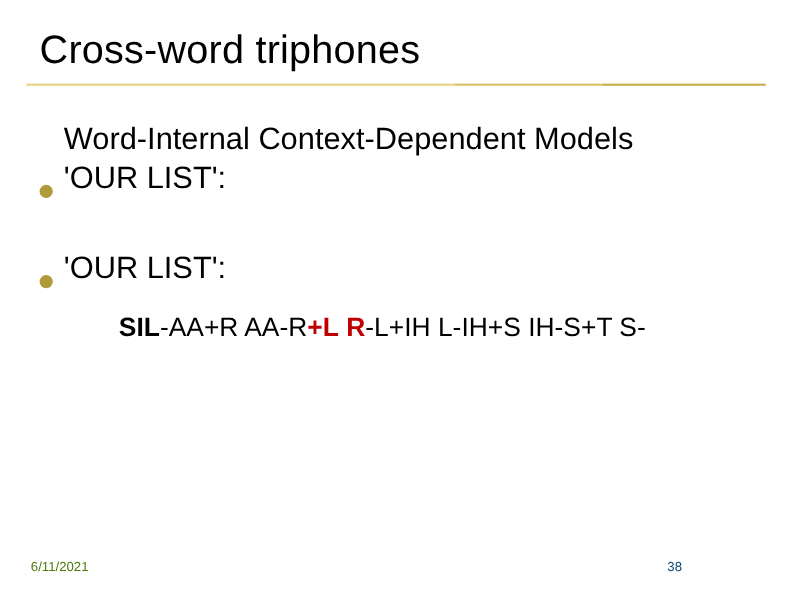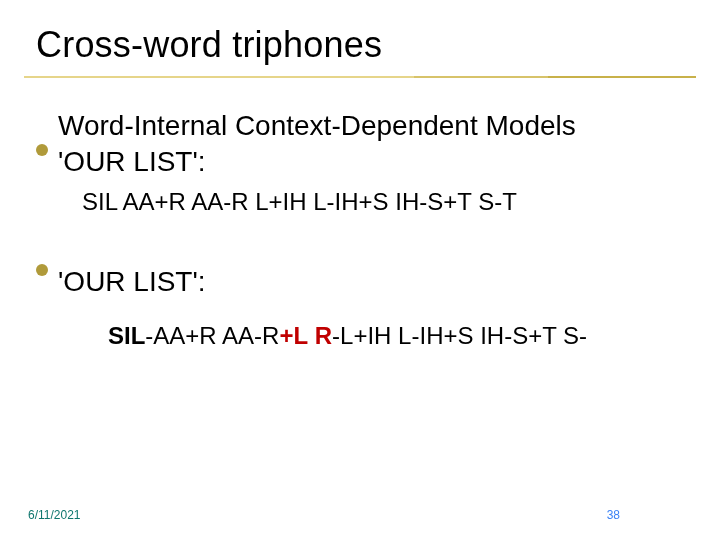--- a/index.html
+++ b/index.html
@@ -38,21 +38,21 @@
       #c8b14a 78%, #c8b14a 100%);
   }
   .body {
     position: absolute;
     left: 36px;
     top: 104px;
     width: 648px;
   }
   .bullet-row {
     display: flex;
-    align-items: center;
+    align-items: flex-end;
     margin-top: 4px;
   }
   .bullet-dot {
     flex: 0 0 auto;
     width: 12px;
     height: 12px;
     border-radius: 50%;
     background: #b09a3a;
     margin-top: 11px;
     margin-right: 10px;
@@ -78,28 +78,28 @@
     font-size: 24px;
     line-height: 32px;
   }
   .hlr { color: #c00000; font-weight: bold; }
   .hlb { font-weight: bold; }
   .footer-date {
     position: absolute;
     left: 28px;
     bottom: 18px;
     font-size: 12px;
-    color: #0f766e;
+    color: #4d7c0f;
   }
   .footer-num {
     position: absolute;
     right: 28px;
     bottom: 18px;
     font-size: 12px;
-    color: #3b82f6;
+    color: #0c4a6e;
   }
   .spacer-sm { height: 6px; }
   .spacer-md { height: 14px; }
 </style>
 </head>
 <body>
 
 <div class="slide">
 
   <div class="title">Cross-word triphones</div>
@@ -107,21 +107,20 @@
 
   <div class="body">
 
     <div class="bullet-row">
       <div class="bullet-dot"></div>
       <div class="bullet-text">
         <span>Word-Internal Context-Dependent Models</span><br>
         <span>'OUR LIST':</span>
       </div>
     </div>
-    <div class="sub1">SIL AA+R AA-R L+IH L-IH+S IH-S+T S-T</div>
 
     <div class="spacer-sm"></div>
 
     <div class="bullet-row">
       <div class="bullet-dot"></div>
       <div class="bullet-text">
         <br>
         <span> 'OUR LIST':</span>
       </div>
     </div>

